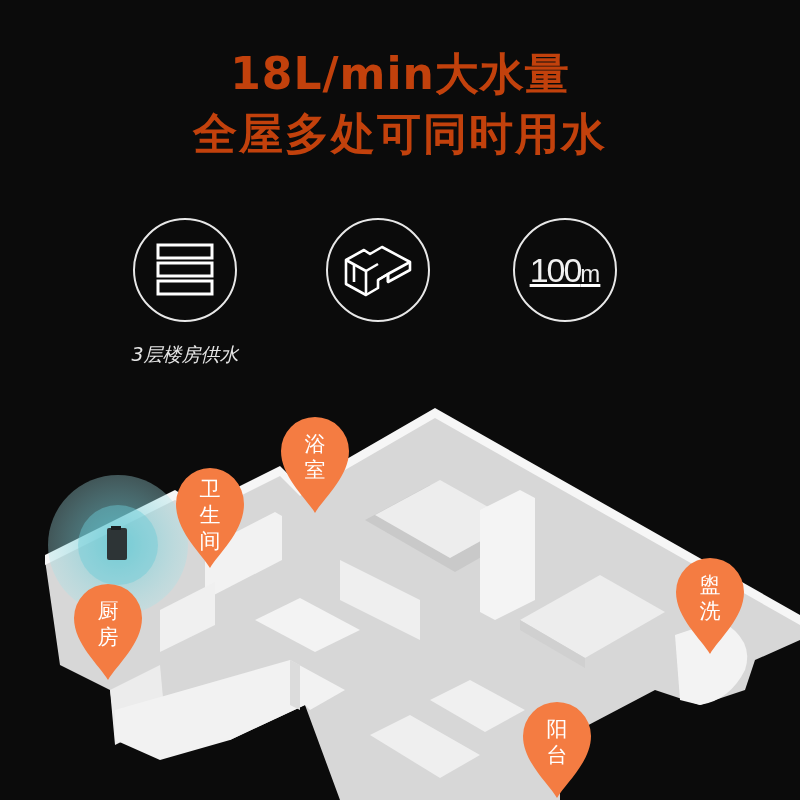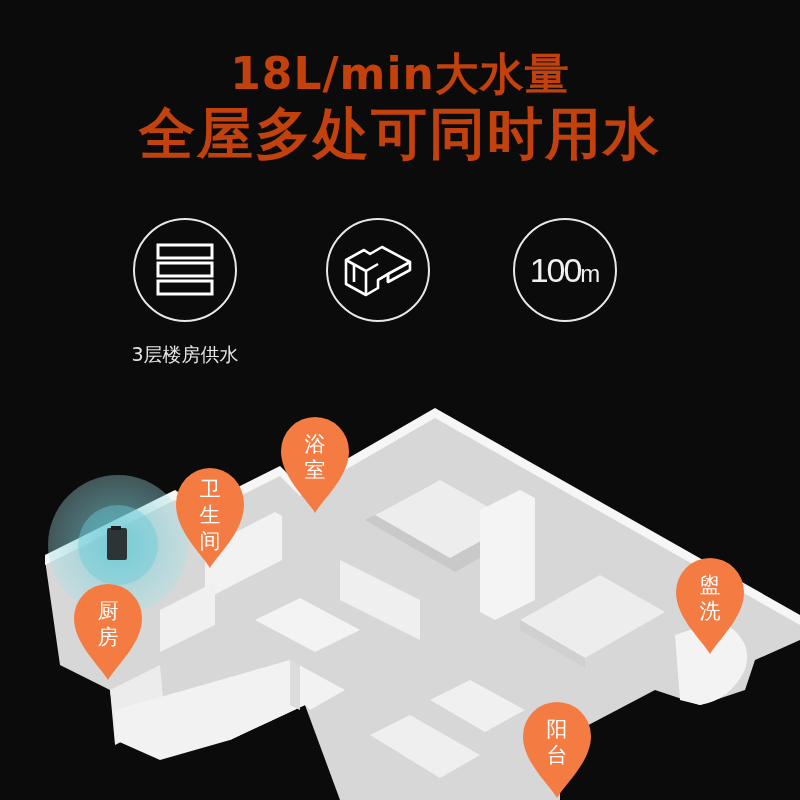--- a/index.html
+++ b/index.html
@@ -1,25 +1,25 @@
 <!DOCTYPE html>
 <html><head>
 <meta charset="utf-8">
 <style>
   * { margin: 0; padding: 0; box-sizing: border-box; }
   html, body { width: 800px; height: 800px; background: #0b0b0b; overflow: hidden; }
   body { position: relative; font-family: "DejaVu Sans", "Liberation Sans", sans-serif; color: #fff; }
 
   .headline { position: absolute; left: 0; width: 800px; text-align: center; font-weight: bold; color: #c2410c; letter-spacing: 1px; }
   .headline.l1 { top: 46px; font-size: 44px; line-height: 56px; }
-  .headline.l2 { top: 106px; font-size: 56px; line-height: 56px; letter-spacing: 2px; }
+  .headline.l2 { top: 106px; font-size: 44px; line-height: 56px; letter-spacing: 2px; }
 
   .feature { position: absolute; top: 218px; width: 160px; text-align: center; }
-  .feature .ring { width: 104px; height: 104px; border: 2px solid #e8e8e8; border-radius: 50%; margin: 0 auto; display: flex; align-items: center; justify-content: center; }
-  .feature .caption { margin-top: 20px; font-size: 19px; color: #e6e6e6; white-space: nowrap; }
+  .feature .ring { width: 104px; height: 104px; border: 2px solid #e8e8e8; border-radius: 50%; margin: 0 auto; display: flex; align-items: center; justify-content: center; text-decoration: underline; }
+  .feature .caption { margin-top: 20px; font-size: 19px; color: #e6e6e6; white-space: nowrap; font-style: italic; }
   .ring .hundred { font-family: "Liberation Sans", sans-serif; font-size: 34px; letter-spacing: -2px; color: #f0f0f0; }
   .ring .hundred small { font-size: 24px; letter-spacing: 0; }
 
   .floorplan { position: absolute; left: 0; top: 400px; width: 800px; height: 400px; }
 
   .pin { position: absolute; width: 72px; height: 100px; }
   .pin svg { position: absolute; left: 0; top: 0; }
   .pin .pin-text { position: absolute; left: 0; width: 72px; text-align: center; color: #fff; font-size: 21px; line-height: 26px; }
 </style>
 </head>

